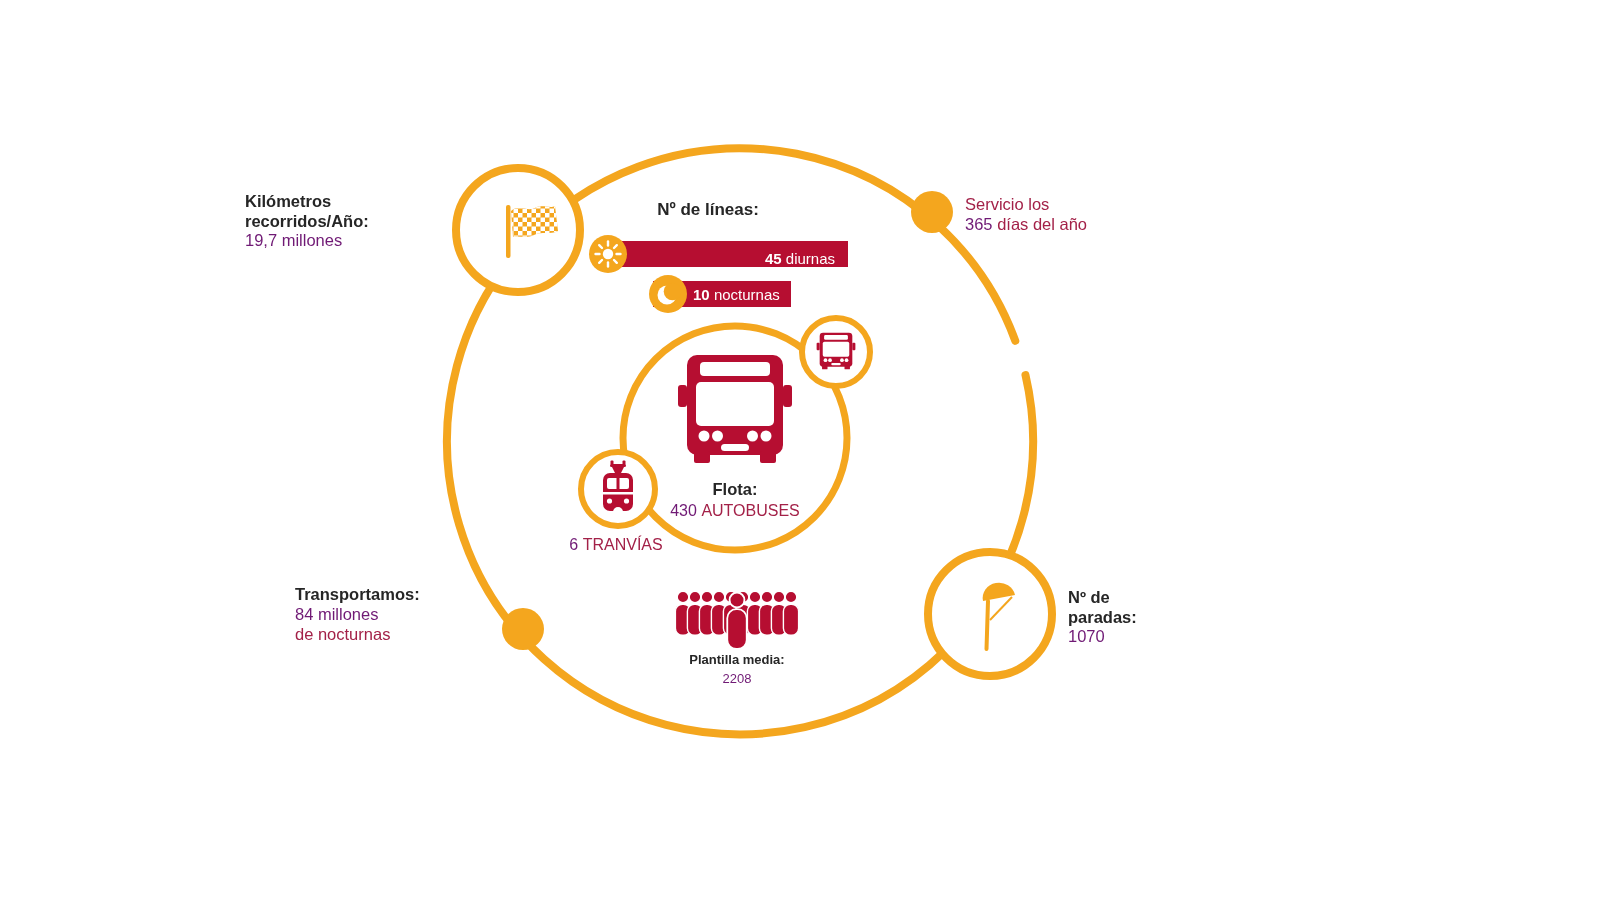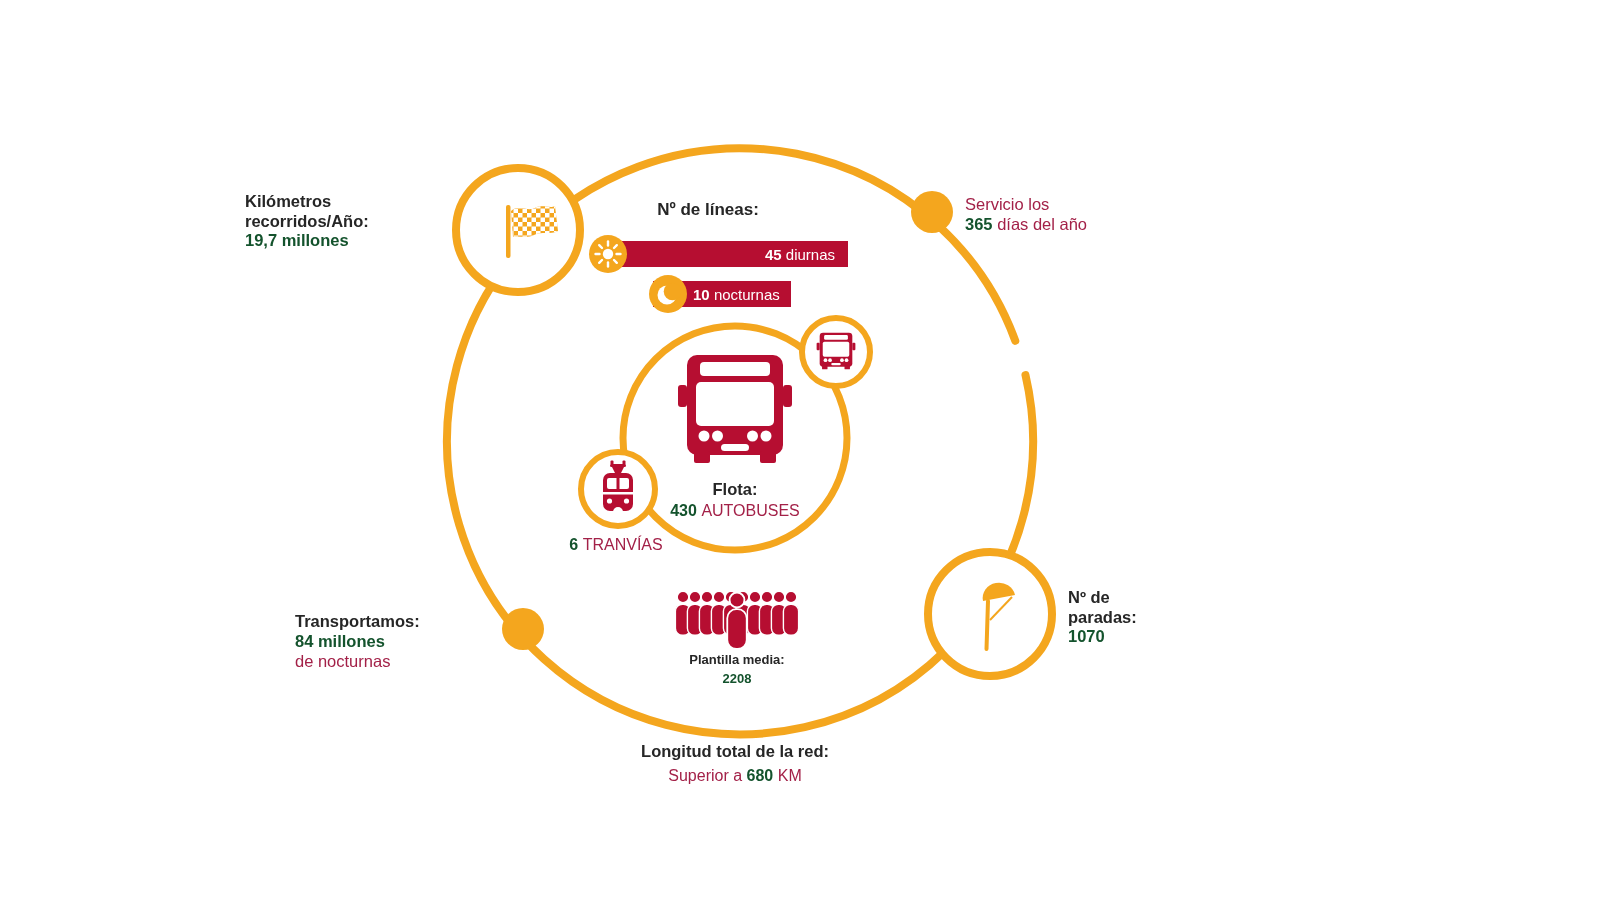--- a/index.html
+++ b/index.html
@@ -4,45 +4,45 @@
 <style>
   html,body{margin:0;padding:0;background:#fff;}
   .stage{
     position:relative;width:1600px;height:900px;background:#ffffff;overflow:hidden;
     font-family:"Liberation Sans",sans-serif;
   }
   .layer-svg{position:absolute;left:0;top:0;z-index:1;}
   .txt{position:absolute;z-index:4;white-space:nowrap;}
   .black{color:#262626;font-weight:700;}
   .red{color:#A32148;font-weight:400;}
-  .red-b{color:#14532d;font-weight:700;}
+  .red-b{color:#701a75;font-weight:400;}
   .gap{margin-left:0.28em;}
   .c{text-align:center;}
   .r{text-align:left;}
 
   .bar{
     position:absolute;z-index:2;height:26px;background:#B60E31;color:#fff;
     font-size:15px;display:flex;align-items:center;box-sizing:border-box;
   }
   .bar b{font-weight:700;}
-  .bar-diurnas{left:622px;top:241px;width:226px;justify-content:flex-end;padding-right:13px;}
+  .bar-diurnas{left:622px;top:241px;width:226px;justify-content:flex-end;padding-right:13px;align-items:flex-end;}
   .bar-nocturnas{left:653px;top:281px;width:138px;padding-left:40px;text-align:center;}
 
   .badge{position:absolute;z-index:3;width:38px;height:38px;}
   .badge-sun{left:589px;top:235px;}
   .badge-moon{left:649px;top:275px;}
 
   .km-block{left:245px;top:192px;width:200px;font-size:16.5px;line-height:19.5px;}
   .lineas-title{left:608px;top:200px;width:200px;font-size:17px;}
   .servicio-block{left:965px;top:195px;font-size:16.5px;line-height:19.5px;}
   .contratadas-block{left:885px;top:329px;font-size:15.5px;line-height:18px;}
   .flota-block{left:610px;top:480px;width:250px;font-size:16.5px;}
   .flota-block .value-line{margin-top:3px;font-size:16px;}
   .tranvias-block{left:516px;top:536px;width:200px;font-size:16px;}
-  .transportamos-block{left:295px;top:611px;width:200px;font-size:16.5px;line-height:20px;}
+  .transportamos-block{left:295px;top:584px;width:200px;font-size:16.5px;line-height:20px;}
   .plantilla-block{left:637px;top:652px;width:200px;font-size:13px;}
   .plantilla-block .value-line{margin-top:4px;}
   .paradas-block{left:1068px;top:588px;font-size:16.5px;line-height:19.5px;}
   .longitud-block{left:535px;top:742px;width:400px;font-size:16.5px;}
   .longitud-block .value-line{margin-top:6px;font-size:16px;}
 </style>
 </head>
 <body>
 
 <div class="stage">
@@ -199,18 +199,14 @@
     <div class="black">Plantilla media:</div>
     <div class="value-line red-b">2208</div>
   </div>
 
   <div class="txt paradas-block">
     <div class="black">Nº de</div>
     <div class="black">paradas:</div>
     <div class="red-b">1070</div>
   </div>
 
-  <div class="txt longitud-block c">
-    <div class="black">Longitud total de la red:</div>
-    <div class="value-line"><span class="red">Superior a</span><b class="red-b gap">680</b><span class="red gap">KM</span></div>
-  </div>
 
 </div>
 
 </body></html>

